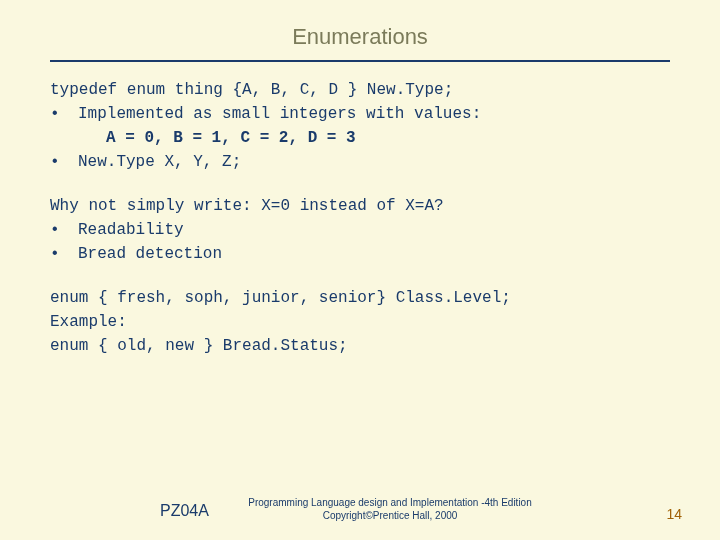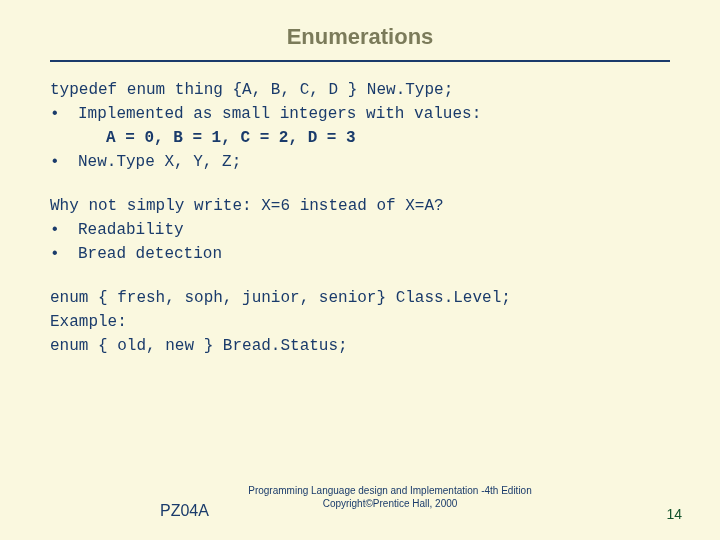--- a/index.html
+++ b/index.html
@@ -16,21 +16,21 @@
     position: relative;
     box-sizing: border-box;
   }
   .slide {
     padding: 18px 50px 0 50px;
     box-sizing: border-box;
   }
   .title {
     font-family: Arial, Helvetica, sans-serif;
     font-size: 22px;
-    font-weight: bold;
+    font-weight: normal;
     color: #7b7b5a;
     text-align: center;
     margin: 6px 0 10px 0;
   }
   .rule {
     border: none;
     border-top: 2px solid #1a3b6b;
     margin: 0 0 16px 0;
   }
   .block {
@@ -62,32 +62,32 @@
   }
   .footer-left {
     position: absolute;
     left: 160px;
     bottom: 6px;
     font-size: 16px;
   }
   .footer-center {
     position: absolute;
     left: 220px;
-    bottom: 16px;
+    bottom: 4px;
     width: 340px;
     text-align: center;
     line-height: 1.25;
   }
   .page-num {
     position: absolute;
     right: 38px;
     bottom: 18px;
     font-family: Arial, Helvetica, sans-serif;
     font-size: 14px;
-    color: #14532d;
+    color: #a16207;
   }
 </style>
 </head>
 <body>
 
 <div class="slide">
 
   <div class="title">Enumerations</div>
   <hr class="rule">
 
@@ -98,21 +98,21 @@
       <div class="btext">Implemented as small integers with values:</div>
     </div>
     <div class="indent2">A = 0, B = 1, C = 2, D = 3</div>
     <div class="bullet-row">
       <div class="bmark">•</div>
       <div class="btext">New.Type X, Y, Z;</div>
     </div>
   </div>
 
   <div class="block">
-    <div class="line">Why not simply write: X=6 instead of X=A?</div>
+    <div class="line">Why not simply write: X=0 instead of X=A?</div>
     <div class="bullet-row">
       <div class="bmark">•</div>
       <div class="btext">Readability</div>
     </div>
     <div class="bullet-row">
       <div class="bmark">•</div>
       <div class="btext">Bread detection</div>
     </div>
   </div>
 

